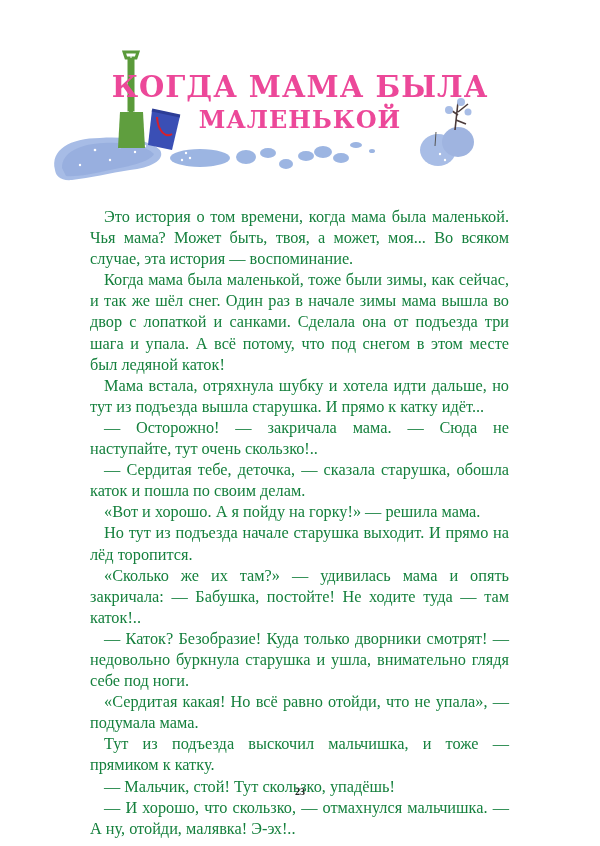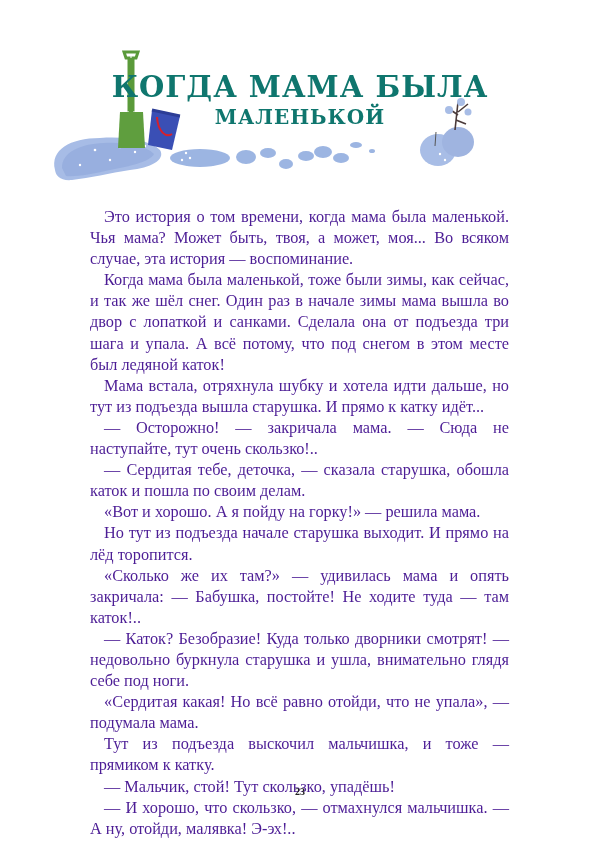--- a/index.html
+++ b/index.html
@@ -3,28 +3,28 @@
   <meta charset="utf-8">
   <style>
     html, body { margin: 0; padding: 0; background: #ffffff; }
     body { width: 600px; height: 846px; position: relative; overflow: hidden; }
     .page { position: absolute; left: 0; top: 0; width: 600px; height: 846px; background: #fff; }
 
     .header-art { position: absolute; left: 0; top: 0; width: 600px; height: 190px; }
     .header-art svg { position: absolute; left: 0; top: 0; }
 
     .title { position: absolute; left: 0; width: 600px; text-align: center;
-             font-family: "DejaVu Serif", serif; font-weight: bold; color: #0f766e;
+             font-family: "DejaVu Serif", serif; font-weight: bold; color: #ec4899;
              letter-spacing: 1px; text-transform: uppercase; }
     .title-line1 { top: 70px; font-size: 29px; left: 0; padding-left: 0; }
-    .title-line2 { top: 105px; font-size: 20px; }
+    .title-line2 { top: 105px; font-size: 24px; }
 
     .body-text { position: absolute; left: 90px; top: 206px; width: 419px;
                  font-family: "Liberation Serif", serif; font-size: 16.3px; line-height: 21.1px;
-                 color: #4c1d95; text-align: justify; }
+                 color: #15803d; text-align: justify; }
     .body-text p { margin: 0; text-indent: 14px; }
 
     .page-number { position: absolute; top: 786px; left: 0; width: 600px; text-align: center;
                    font-family: "Liberation Serif", serif; font-weight: bold; font-size: 10px; color: #222; }
   </style>
 </head>
 <body>
 
 <div class="page">
 

